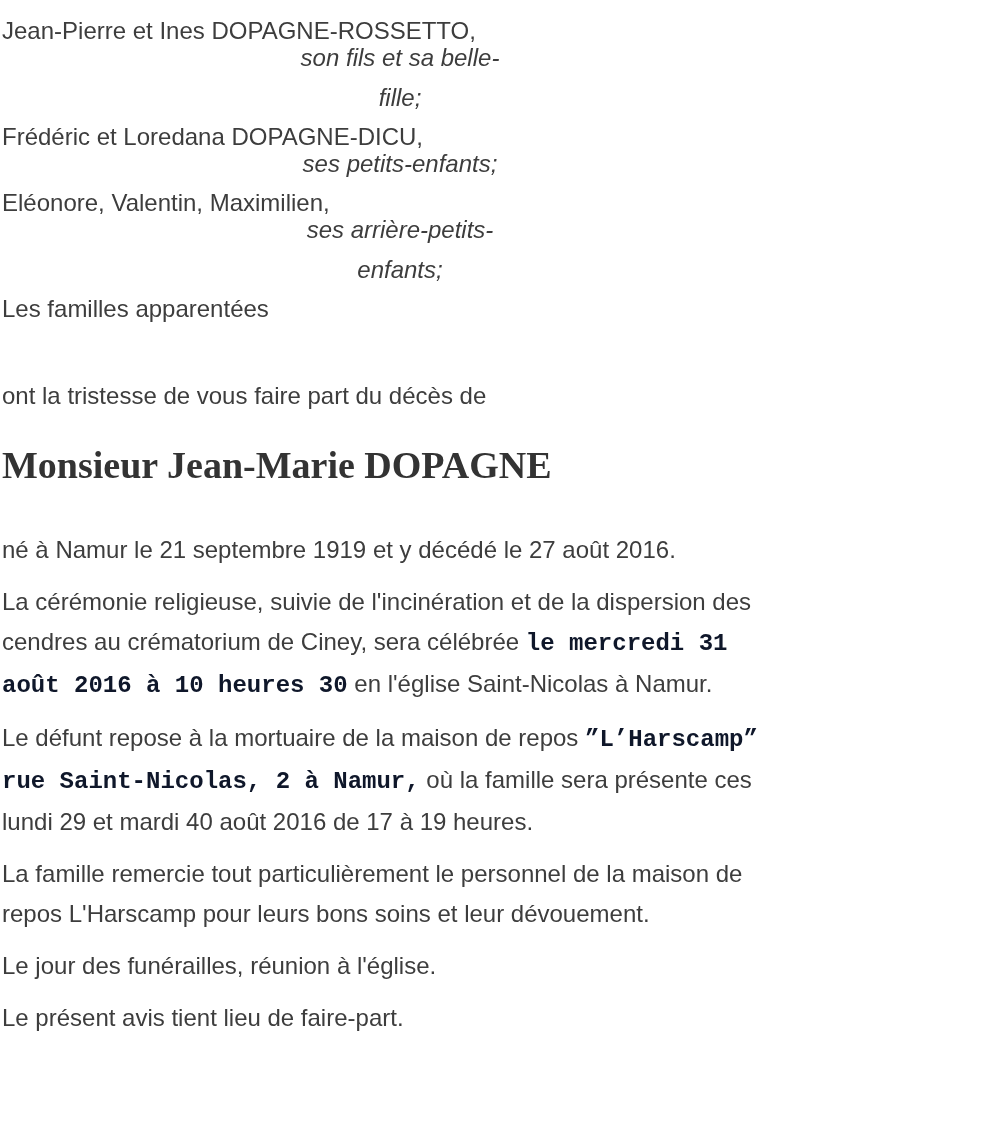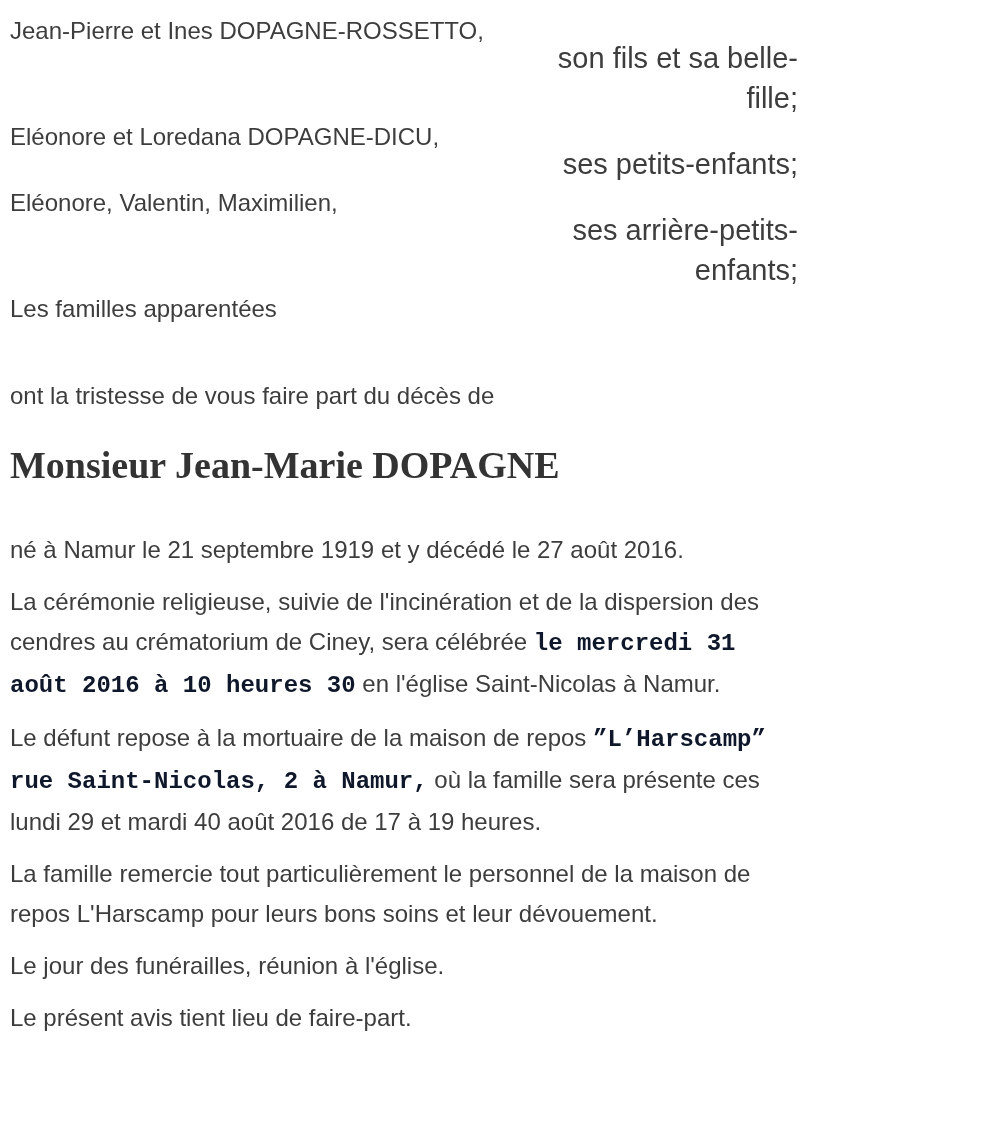--- a/index.html
+++ b/index.html
@@ -7,31 +7,32 @@
   body {
     width: 1000px;
     height: 1145px;
     overflow: hidden;
     font-family: "Liberation Sans", "DejaVu Sans", sans-serif;
     color: #3d3d3d;
   }
   .page {
     width: 812px;
     height: 1145px;
-    padding: 12px 14px 0 10px;
+    padding: 12px 14px 0 2px;
   }
   .name-line {
     font-size: 24px;
     line-height: 38px;
     text-align: left;
   }
   .relation-line {
-    font-size: 29px;
+    font-size: 24px;
     line-height: 40px;
-    text-align: right;
+    font-style: italic;
+    text-align: center;
     margin-top: -12px;
     white-space: pre-line;
   }
   .intro-line {
     font-size: 24px;
     line-height: 40px;
     margin-top: 48px;
   }
   .deceased-heading {
     font-size: 38px;
@@ -63,21 +64,21 @@
 </style>
 </head>
 <body>
 
 <div class="page">
 
   <div>
     <div class="name-line">Jean-Pierre et Ines DOPAGNE-ROSSETTO,</div>
     <div class="relation-line">son fils et sa belle-
 fille;</div>
-    <div class="name-line">Eléonore et Loredana DOPAGNE-DICU,</div>
+    <div class="name-line">Frédéric et Loredana DOPAGNE-DICU,</div>
     <div class="relation-line">ses petits-enfants;</div>
     <div class="name-line">Eléonore, Valentin, Maximilien,</div>
     <div class="relation-line">ses arrière-petits-
 enfants;</div>
     <div class="name-line">Les familles apparentées</div>
   </div>
 
   <div class="intro-line">ont la tristesse de vous faire part du décès de</div>
 
   <h1 class="deceased-heading">Monsieur Jean-Marie DOPAGNE</h1>

